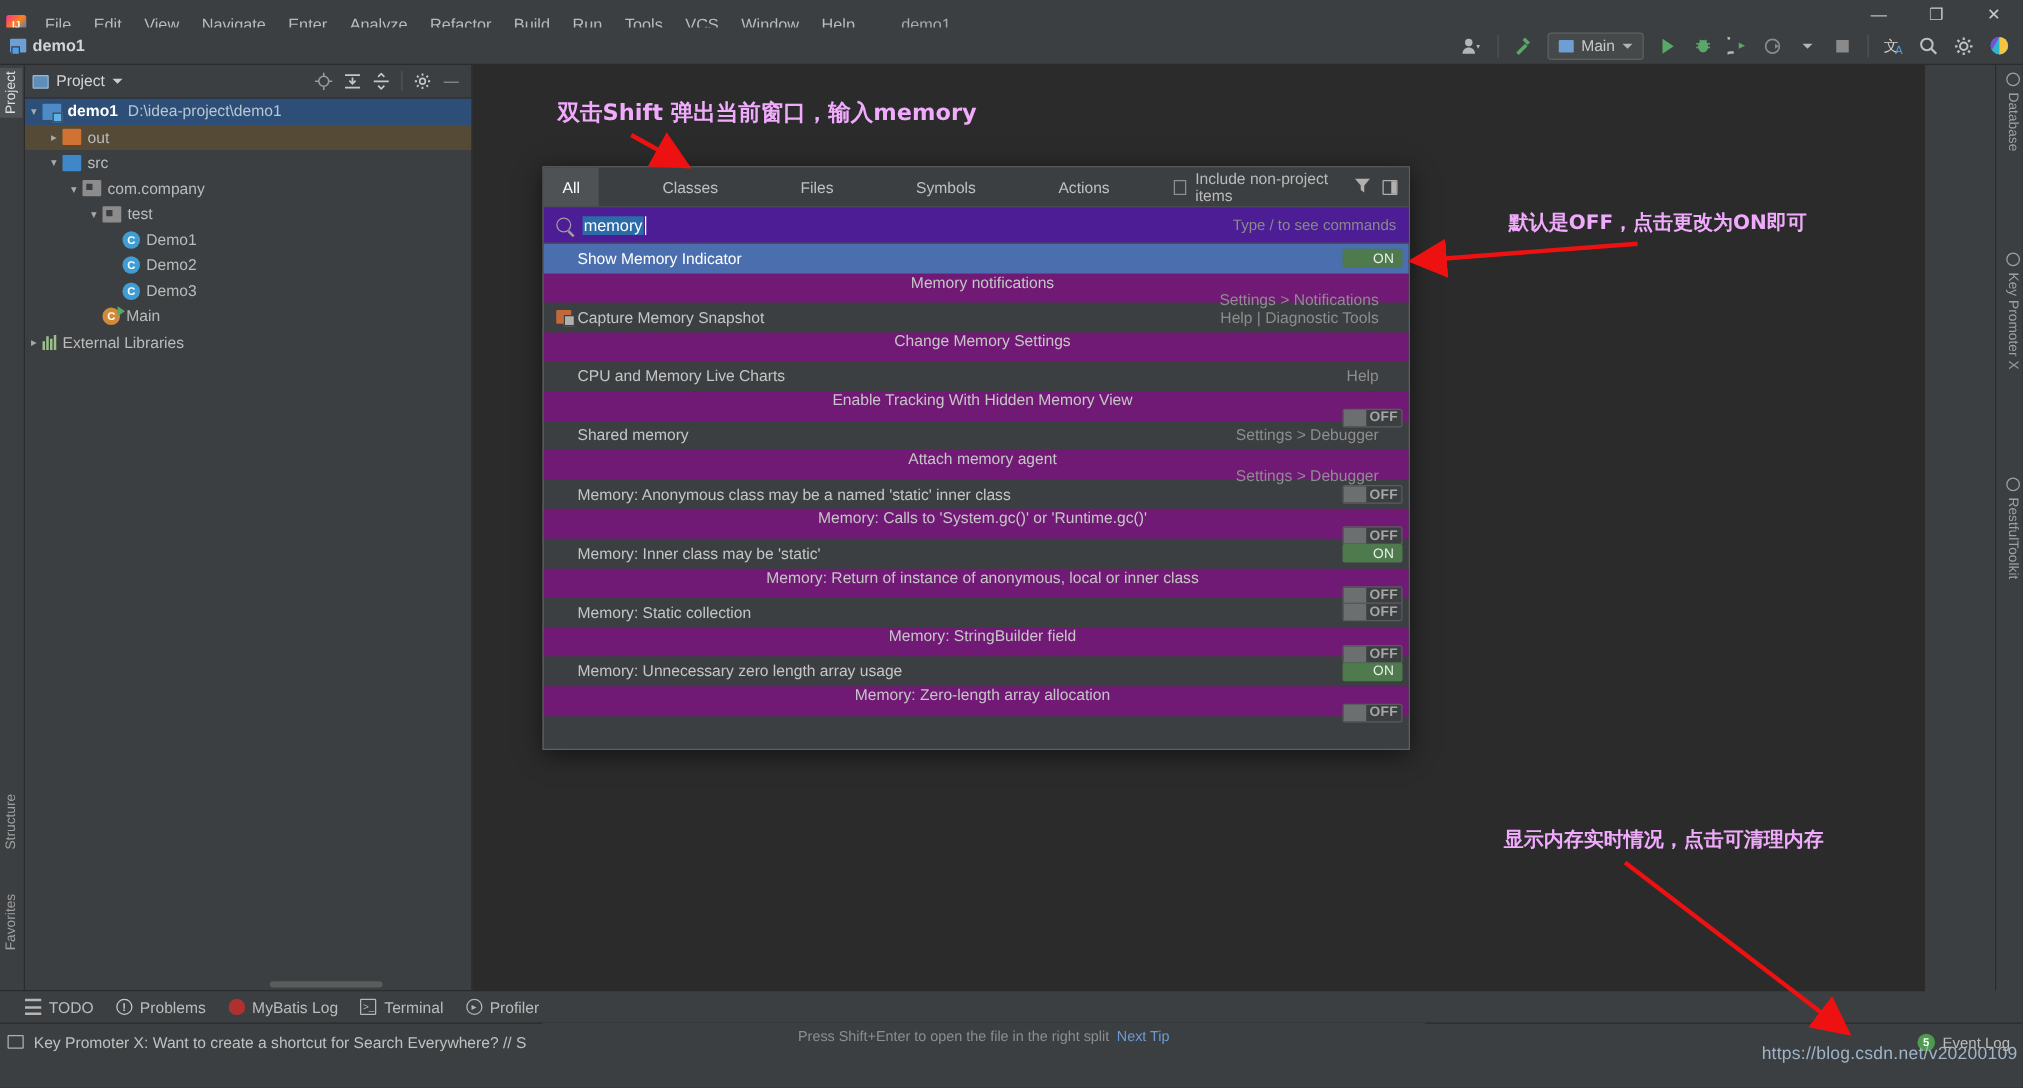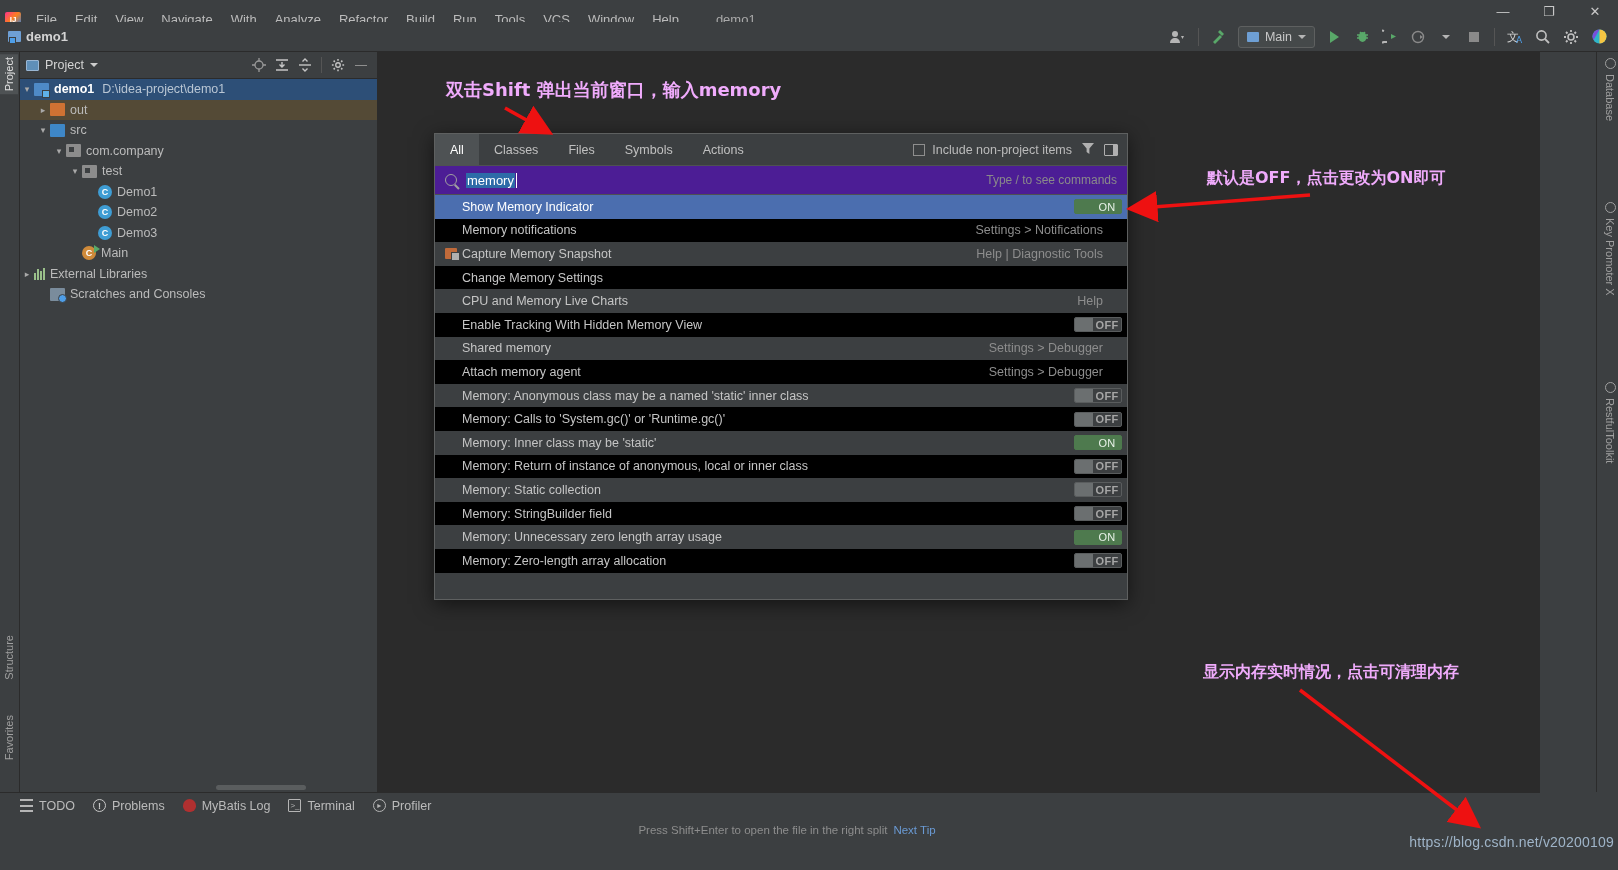--- a/index.html
+++ b/index.html
@@ -179,20 +179,21 @@
   
   .sepopup {
     position: absolute; left: 434px; top: 133px; width: 694px; height: 467px;
     background: #3c3f41; border: 1px solid #5e6060;
     box-shadow: 0 4px 18px rgba(0,0,0,.55);
     display: flex; flex-direction: column;
   }
   .se-tabs {
     height: 32px; display: flex; align-items: stretch; background: #3c3f41;
     border-bottom: 1px solid #4e5152;
+    gap: 36px;
   }
   .se-tab {
     display: flex; align-items: center; padding: 0 15px; color: #c0c0c0; font-size: 12.5px;
   }
   .se-tab.active { background: #4e5254; color: #ffffff; }
   .se-right {
     margin-left: auto; display: flex; align-items: center; gap: 9px; padding-right: 9px;
   }
   .se-check {
     display: flex; align-items: center; gap: 7px; color: #bbbbbb; font-size: 12.5px;
@@ -225,21 +226,21 @@
     display: inline-block; width: 1px; height: 15px; background: #ffffff;
     vertical-align: -3px; margin-left: 1px;
   }
   .se-hint { margin-left: auto; color: #8a8a8a; font-size: 12px; }
 
   .se-list { flex: 1; overflow: hidden; position: relative; }
   .se-row {
     height: 23.6px; display: flex; align-items: center; padding: 0 0 0 10px;
     font-size: 12.5px; color: #c5c5c5; position: relative;
   }
-  .se-row.alt { background: #000000; }
+  .se-row.alt { background: #701a75; flex-direction: column; }
   .se-row.selected { background: #4b6eaf; color: #ffffff; }
   .se-row .ricon { width: 17px; flex: none; display:flex; align-items:center; }
   .snap-icon { width: 12px; height: 11px; background: #c06a3a; border-radius: 1px; position: relative; }
   .snap-icon::after {
     content:""; position:absolute; right:-3px; bottom:-2px; width:7px; height:7px;
     background:#b0b0b0; border:1px solid #3c3f41;
   }
   .se-row .rtext { white-space: nowrap; }
   .se-row .rmeta {
     margin-left: auto; color: #8d8d8d; font-size: 12.5px; padding-right: 24px; white-space: nowrap;
@@ -339,21 +340,21 @@
 <body>
 
 <div class="app">
 
   <div class="menubar">
     <div class="ij-logo"></div>
     <div class="menu-item">File</div>
     <div class="menu-item">Edit</div>
     <div class="menu-item">View</div>
     <div class="menu-item">Navigate</div>
-    <div class="menu-item">With</div>
+    <div class="menu-item">Enter</div>
     <div class="menu-item">Analyze</div>
     <div class="menu-item">Refactor</div>
     <div class="menu-item">Build</div>
     <div class="menu-item">Run</div>
     <div class="menu-item">Tools</div>
     <div class="menu-item">VCS</div>
     <div class="menu-item">Window</div>
     <div class="menu-item">Help</div>
     <div class="win-title">demo1</div>
     <div class="win-btns">
@@ -539,25 +540,20 @@
       </div>
       <div class="trow">
         <div class="arrow">▸</div>
         <div class="ic-lib">
             <i style="height:7px"></i>
             <i style="height:11px"></i>
             <i style="height:9px"></i>
             <i style="height:12px"></i>
           </div>
         <span>External Libraries</span>
-      </div>
-      <div class="trow indent-1">
-        <div class="arrow blank">▸</div>
-        <div class="ic ic-scratch"></div>
-        <span>Scratches and Consoles</span>
       </div>
     </div>
     <div class="scroll-thumb"></div>
   </div>
 
   <div class="editorarea"></div>
 
   <div class="sepopup">
     <div class="se-tabs">
       <div class="se-tab active">All</div>
@@ -754,20 +750,30 @@
     <div class="bb-item">
       <span class="bb-ic term">&gt;_</span>
       <span>Terminal</span>
     </div>
     <div class="bb-item">
       <span class="bb-ic prof">▸</span>
       <span>Profiler</span>
     </div>
   </div>
 
+  <div class="statusbar">
+    <div class="sb-ic"></div>
+    <div class="sb-text">Key Promoter X: Want to create a shortcut for Search Everywhere? // S</div>
+    <div class="sb-right">
+      <div class="evtlog">
+        <span class="evt-badge">5</span>
+        <span>Event Log</span>
+      </div>
+    </div>
+  </div>
 
   <div class="split-hint">
     <span>Press Shift+Enter to open the file in the right split</span>
     <a href="#">Next Tip</a>
   </div>
 
   <div class="anno" style="left:446px; top:78px;">双击Shift 弹出当前窗口，输入memory</div>
   <div class="anno anno-sm" style="left:1207px; top:168px;">默认是OFF，点击更改为ON即可</div>
   <div class="anno anno-sm" style="left:1203px; top:662px;">显示内存实时情况，点击可清理内存</div>
 

